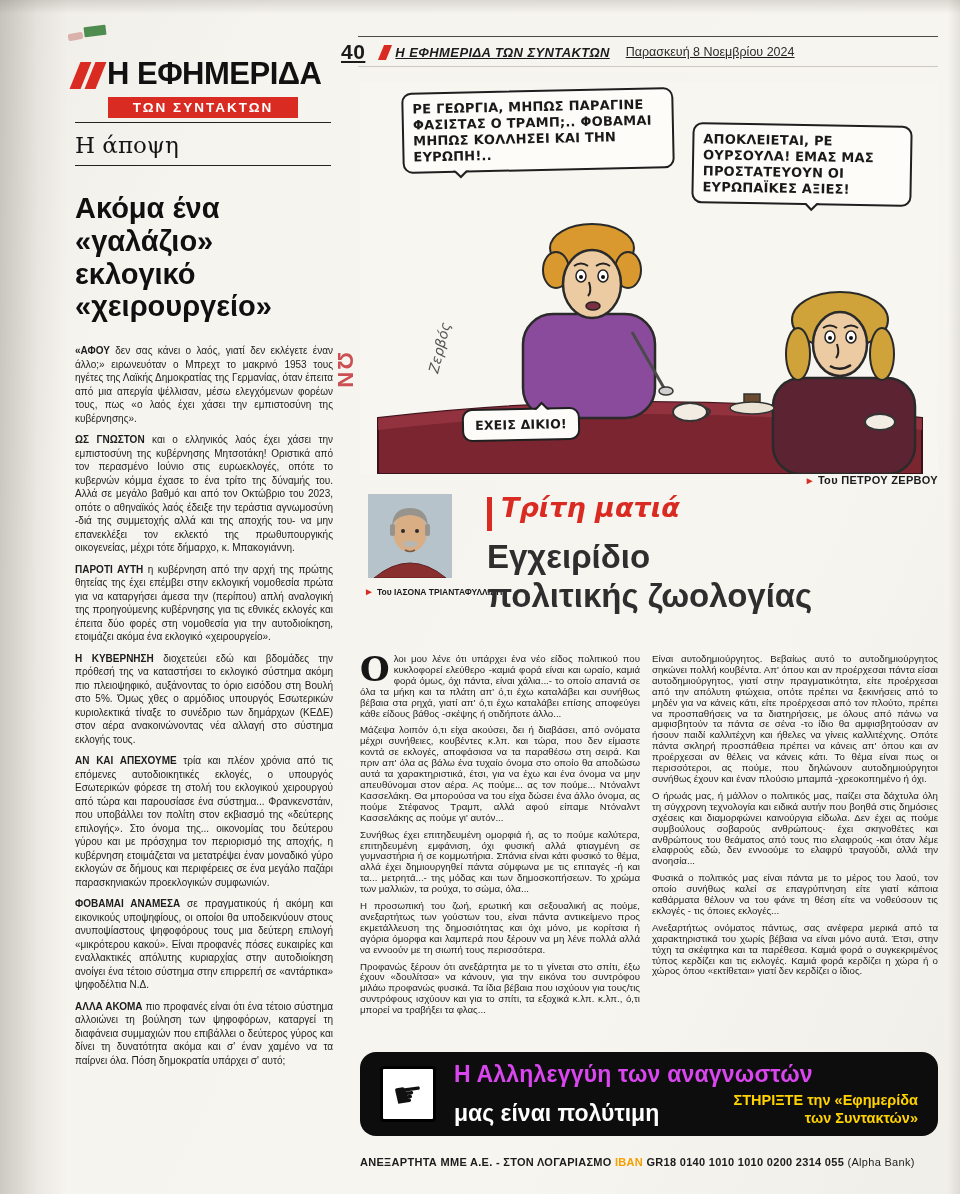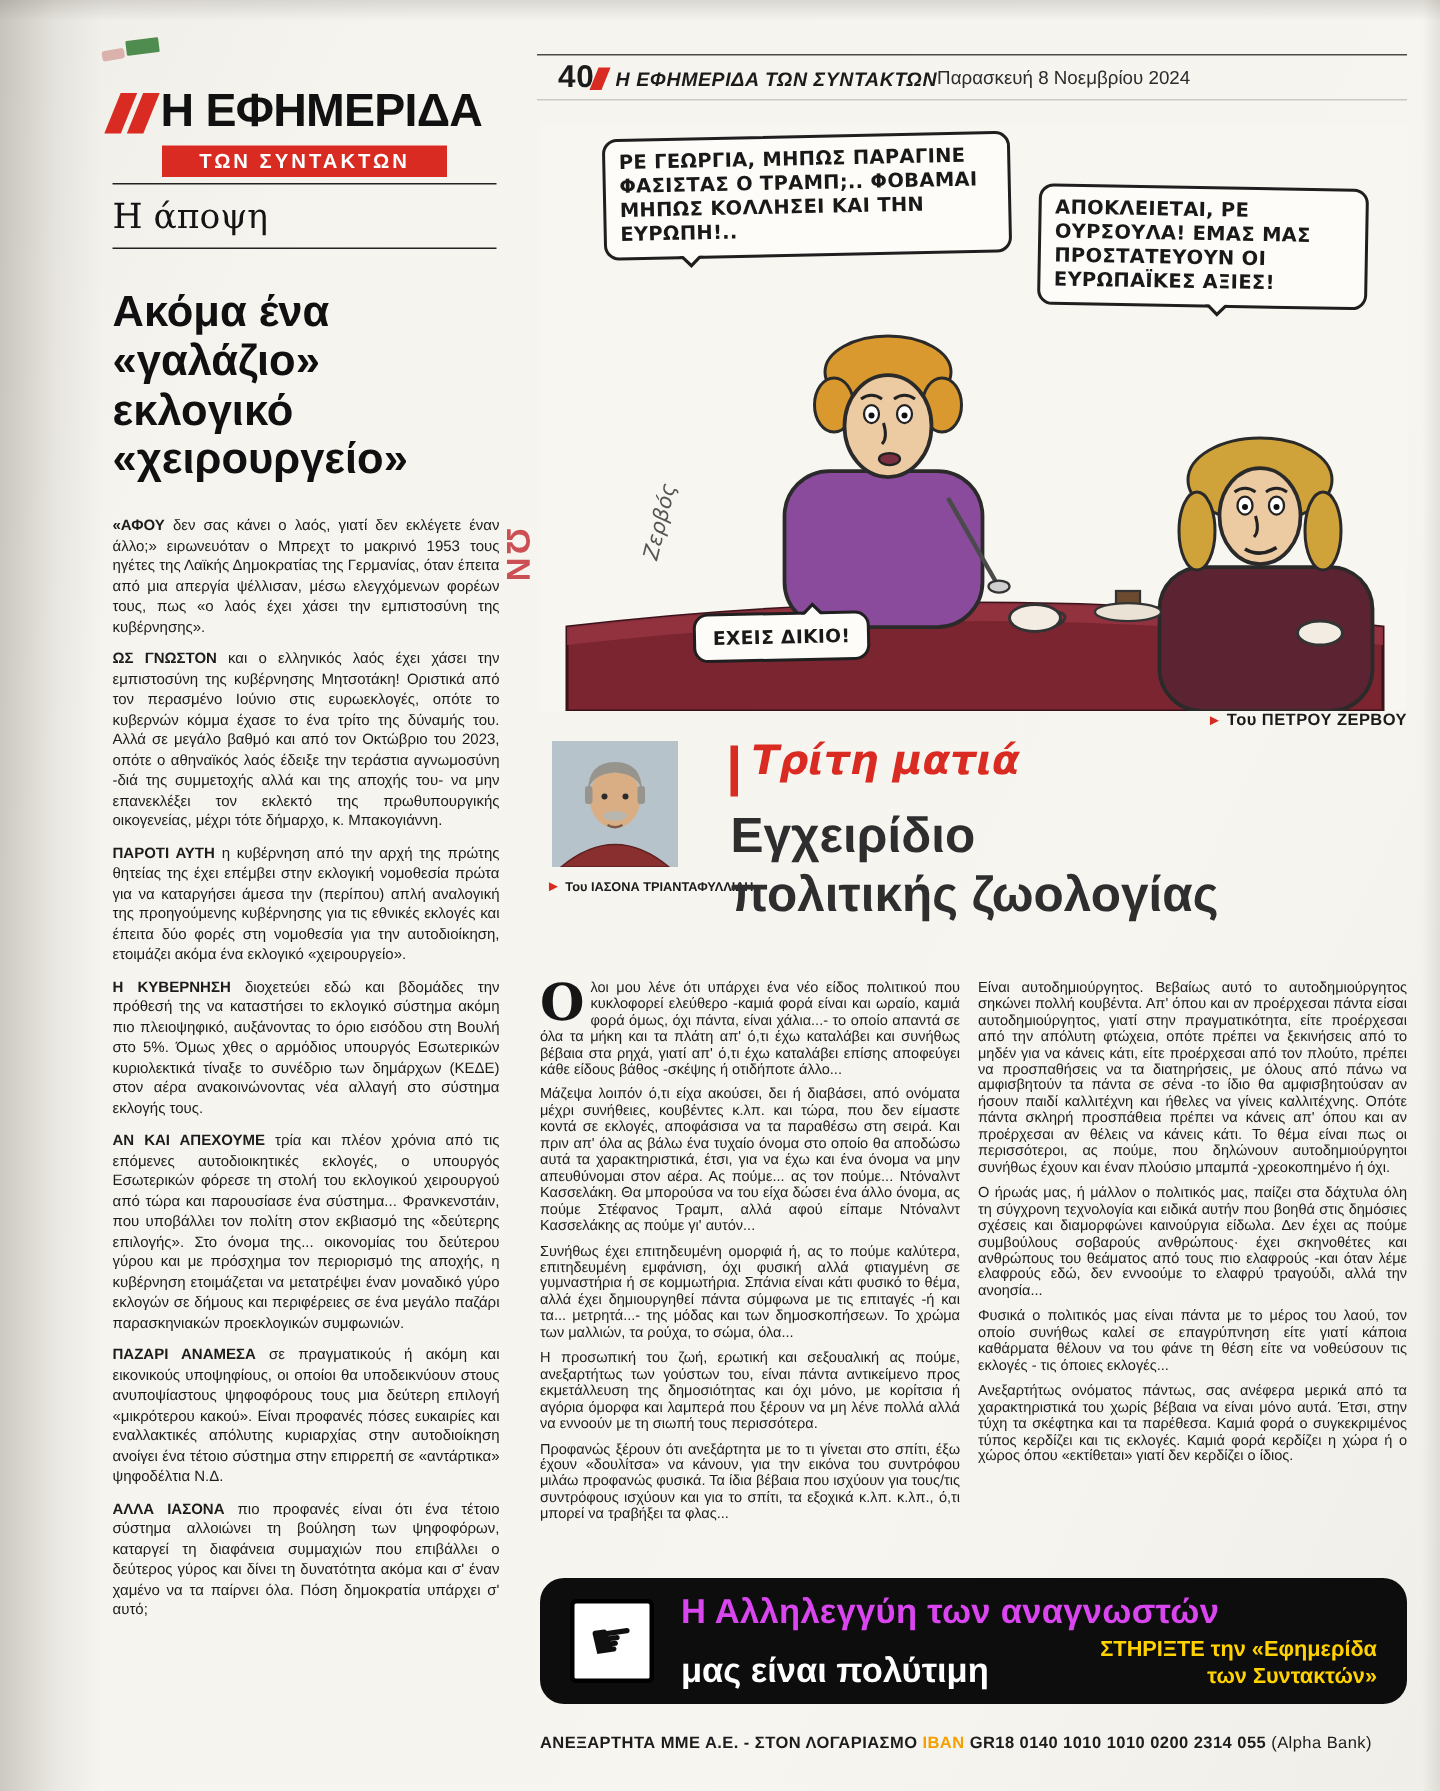--- a/index.html
+++ b/index.html
@@ -19,22 +19,22 @@
     background:linear-gradient(to left, rgba(90,85,75,.12), transparent); }
 
   .tab-green { position:absolute; left:84px; top:26px; width:22px; height:10px;
     background:#4f8c4f; transform:rotate(-7deg); border-radius:1px; }
   .smudge-red { position:absolute; left:68px; top:33px; width:15px; height:7px;
     background:#c87d76; opacity:.55; transform:rotate(-10deg); border-radius:2px; }
 
   
   .hdr-rule-top { position:absolute; left:358px; top:36px; width:580px; height:1px; background:#4a4a48; }
   .hdr-rule-bot { position:absolute; left:358px; top:66px; width:580px; height:1px; background:#ccc9c2; }
-  .hdr-row { position:absolute; left:372px; top:40px; width:580px; height:24px;
-    display:flex; align-items:center; gap:0; }
+  .hdr-row { position:absolute; left:341px; top:40px; width:580px; height:24px;
+    display:flex; align-items:center; gap:16px;text-decoration:underline; }
   .hdr-pagenum { font-size:21px; font-weight:800; letter-spacing:.5px; }
   .hdr-mast { display:flex; align-items:center; gap:6px; }
   .hdr-slash { width:8px; height:15px; background:#d92b21; transform:skewX(-22deg); }
   .hdr-mast-text { font-size:13px; font-weight:800; letter-spacing:.4px; font-style:italic; }
   .hdr-date { font-size:12.5px; color:#2c2c2c; }
 
   
   .logo { position:absolute; left:75px; top:56px; display:flex; align-items:flex-start; gap:6px; }
   .logo-stripes { display:flex; gap:4px; margin-top:6px; }
   .logo-stripe { width:11px; height:27px; background:#d92b21; transform:skewX(-22deg); }
@@ -150,22 +150,22 @@
   <div class="apopsi">
     <span>Η άποψη</span>
   </div>
   <h1 class="opinion-title">Ακόμα ένα «γαλάζιο» εκλογικό «χειρουργείο»</h1>
   <div class="opinion-body" id="opinion-body">
       <p><strong class="lead">«ΑΦΟΥ </strong>δεν σας κάνει ο λαός, γιατί δεν εκλέγετε έναν άλλο;» ειρωνευόταν ο Μπρεχτ το μακρινό 1953 τους ηγέτες της Λαϊκής Δημοκρατίας της Γερμανίας, όταν έπειτα από μια απεργία ψέλλισαν, μέσω ελεγχόμενων φορέων τους, πως «ο λαός έχει χάσει την εμπιστοσύνη της κυβέρνησης».</p>
       <p><strong class="lead">ΩΣ ΓΝΩΣΤΟΝ </strong>και ο ελληνικός λαός έχει χάσει την εμπιστοσύνη της κυβέρνησης Μητσοτάκη! Οριστικά από τον περασμένο Ιούνιο στις ευρωεκλογές, οπότε το κυβερνών κόμμα έχασε το ένα τρίτο της δύναμής του. Αλλά σε μεγάλο βαθμό και από τον Οκτώβριο του 2023, οπότε ο αθηναϊκός λαός έδειξε την τεράστια αγνωμοσύνη -διά της συμμετοχής αλλά και της αποχής του- να μην επανεκλέξει τον εκλεκτό της πρωθυπουργικής οικογενείας, μέχρι τότε δήμαρχο, κ. Μπακογιάννη.</p>
       <p><strong class="lead">ΠΑΡΟΤΙ ΑΥΤΗ </strong>η κυβέρνηση από την αρχή της πρώτης θητείας της έχει επέμβει στην εκλογική νομοθεσία πρώτα για να καταργήσει άμεσα την (περίπου) απλή αναλογική της προηγούμενης κυβέρνησης για τις εθνικές εκλογές και έπειτα δύο φορές στη νομοθεσία για την αυτοδιοίκηση, ετοιμάζει ακόμα ένα εκλογικό «χειρουργείο».</p>
       <p><strong class="lead">Η ΚΥΒΕΡΝΗΣΗ </strong>διοχετεύει εδώ και βδομάδες την πρόθεσή της να καταστήσει το εκλογικό σύστημα ακόμη πιο πλειοψηφικό, αυξάνοντας το όριο εισόδου στη Βουλή στο 5%. Όμως χθες ο αρμόδιος υπουργός Εσωτερικών κυριολεκτικά τίναξε το συνέδριο των δημάρχων (ΚΕΔΕ) στον αέρα ανακοινώνοντας νέα αλλαγή στο σύστημα εκλογής τους.</p>
       <p><strong class="lead">ΑΝ ΚΑΙ ΑΠΕΧΟΥΜΕ </strong>τρία και πλέον χρόνια από τις επόμενες αυτοδιοικητικές εκλογές, ο υπουργός Εσωτερικών φόρεσε τη στολή του εκλογικού χειρουργού από τώρα και παρουσίασε ένα σύστημα... Φρανκενστάιν, που υποβάλλει τον πολίτη στον εκβιασμό της «δεύτερης επιλογής». Στο όνομα της... οικονομίας του δεύτερου γύρου και με πρόσχημα τον περιορισμό της αποχής, η κυβέρνηση ετοιμάζεται να μετατρέψει έναν μοναδικό γύρο εκλογών σε δήμους και περιφέρειες σε ένα μεγάλο παζάρι παρασκηνιακών προεκλογικών συμφωνιών.</p>
-      <p><strong class="lead">ΠΑΖΑΡΙ ΑΝΑΜΕΣΑ </strong>σε πραγματικούς ή ακόμη και εικονικούς υποψηφίους, οι οποίοι θα υποδεικνύουν στους ανυποψίαστους ψηφοφόρους τους μια δεύτερη επιλογή «μικρότερου κακού». Είναι προφανές πόσες ευκαιρίες και εναλλακτικές απόλυτης κυριαρχίας στην αυτοδιοίκηση ανοίγει ένα τέτοιο σύστημα στην επιρρεπή σε «αντάρτικα» ψηφοδέλτια Ν.Δ.</p>
-      <p><strong class="lead">ΑΛΛΑ ΙΑΣΟΝΑ </strong>πιο προφανές είναι ότι ένα τέτοιο σύστημα αλλοιώνει τη βούληση των ψηφοφόρων, καταργεί τη διαφάνεια συμμαχιών που επιβάλλει ο δεύτερος γύρος και δίνει τη δυνατότητα ακόμα και σ' έναν χαμένο να τα παίρνει όλα. Πόση δημοκρατία υπάρχει σ' αυτό;</p>
+      <p><strong class="lead">ΦΟΒΑΜΑΙ ΑΝΑΜΕΣΑ </strong>σε πραγματικούς ή ακόμη και εικονικούς υποψηφίους, οι οποίοι θα υποδεικνύουν στους ανυποψίαστους ψηφοφόρους τους μια δεύτερη επιλογή «μικρότερου κακού». Είναι προφανές πόσες ευκαιρίες και εναλλακτικές απόλυτης κυριαρχίας στην αυτοδιοίκηση ανοίγει ένα τέτοιο σύστημα στην επιρρεπή σε «αντάρτικα» ψηφοδέλτια Ν.Δ.</p>
+      <p><strong class="lead">ΑΛΛΑ ΑΚΟΜΑ </strong>πιο προφανές είναι ότι ένα τέτοιο σύστημα αλλοιώνει τη βούληση των ψηφοφόρων, καταργεί τη διαφάνεια συμμαχιών που επιβάλλει ο δεύτερος γύρος και δίνει τη δυνατότητα ακόμα και σ' έναν χαμένο να τα παίρνει όλα. Πόση δημοκρατία υπάρχει σ' αυτό;</p>
     </div>
 
   <div class="cartoon">
     <svg width="578" height="392" viewBox="0 0 578 392">
 
       <path d="M18,336 Q289,304 562,336 L562,392 L18,392 Z" fill="#7b2531" stroke="#3a121a" stroke-width="2"></path>
       <path d="M18,336 Q289,304 562,336 L562,348 Q289,316 18,348 Z" fill="#9a3644" opacity="0.8"></path>
 
       <rect x="163" y="232" width="132" height="104" rx="30" fill="#8a4b9c" stroke="#2a2a2a" stroke-width="2.5"></rect>
       <ellipse cx="232" cy="166" rx="42" ry="24" fill="#d9992f" stroke="#2a2a2a" stroke-width="2"></ellipse>

